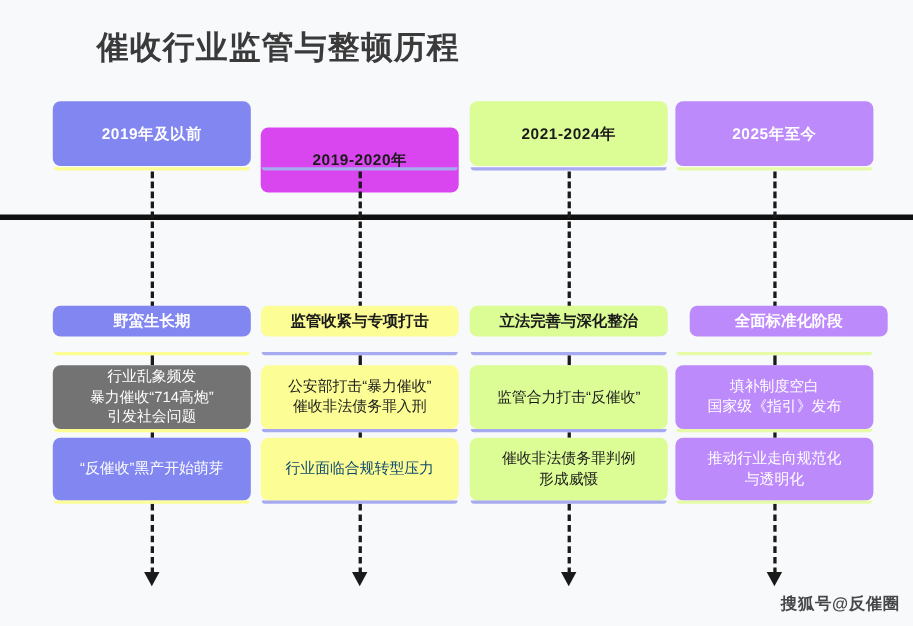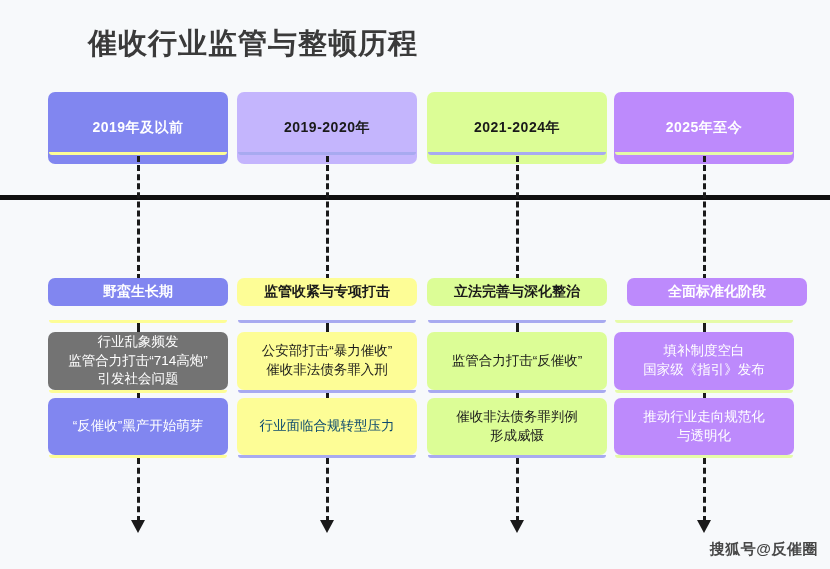--- a/index.html
+++ b/index.html
@@ -47,21 +47,21 @@
   }
   .col-0 { left: 0px; }
   .col-1 { left: 189px; }
   .col-2 { left: 379px; }
   .col-3 { left: 566px; }
 
   
   .header-box {
     position: absolute;
     top: 0px; left: 0px;
-    width: 180px; height: 72px;
+    width: 180px; height: 59px;
     border-radius: 7px;
     display: flex;
     align-items: center;
     justify-content: center;
     font-size: 14px;
     font-weight: 600;
     letter-spacing: 0.5px;
   }
   .header-shadow {
     position: absolute;
@@ -159,35 +159,35 @@
         <div class="seg seg-c"></div>
         <div class="card card-0" style="background: rgb(129, 134, 240); color: rgb(255, 255, 255);">
           <div class="lines">
             <span>野蛮生长期</span>
           </div>
         </div>
         <div class="card-shadow card-0-sh" style="background: rgb(253, 253, 150);"></div>
         <div class="card card-1" style="background: #737373; color: rgb(255, 255, 255);">
           <div class="lines">
             <span>行业乱象频发</span>
-            <span>监管合力打击“714高炮”</span>
+            <span>暴力催收“714高炮”</span>
             <span>引发社会问题</span>
           </div>
         </div>
         <div class="card-shadow card-1-sh" style="background: rgb(253, 253, 150);"></div>
         <div class="card card-2" style="background: rgb(129, 134, 240); color: rgb(255, 255, 255);">
           <div class="lines">
             <span>“反催收”黑产开始萌芽</span>
           </div>
         </div>
         <div class="card-shadow card-2-sh" style="background: rgb(253, 253, 150);"></div>
         <div class="arrow-head"></div>
       </div>
       <div class="col col-1">
-        <div class="header-box" style="background: #c4b5fd; color: rgb(26, 26, 26);">2019-2020年</div>
+        <div class="header-box" style="background: #d946ef; color: rgb(26, 26, 26); margin-top: 24px;">2019-2020年</div>
         <div class="header-shadow" style="background: rgb(168, 170, 240);"></div>
         <div class="connector-top"></div>
         <div class="seg seg-a"></div>
         <div class="seg seg-b"></div>
         <div class="seg seg-c"></div>
         <div class="card card-0" style="background: rgb(253, 253, 150); color: rgb(26, 26, 26);">
           <div class="lines">
             <span>监管收紧与专项打击</span>
           </div>
         </div>

